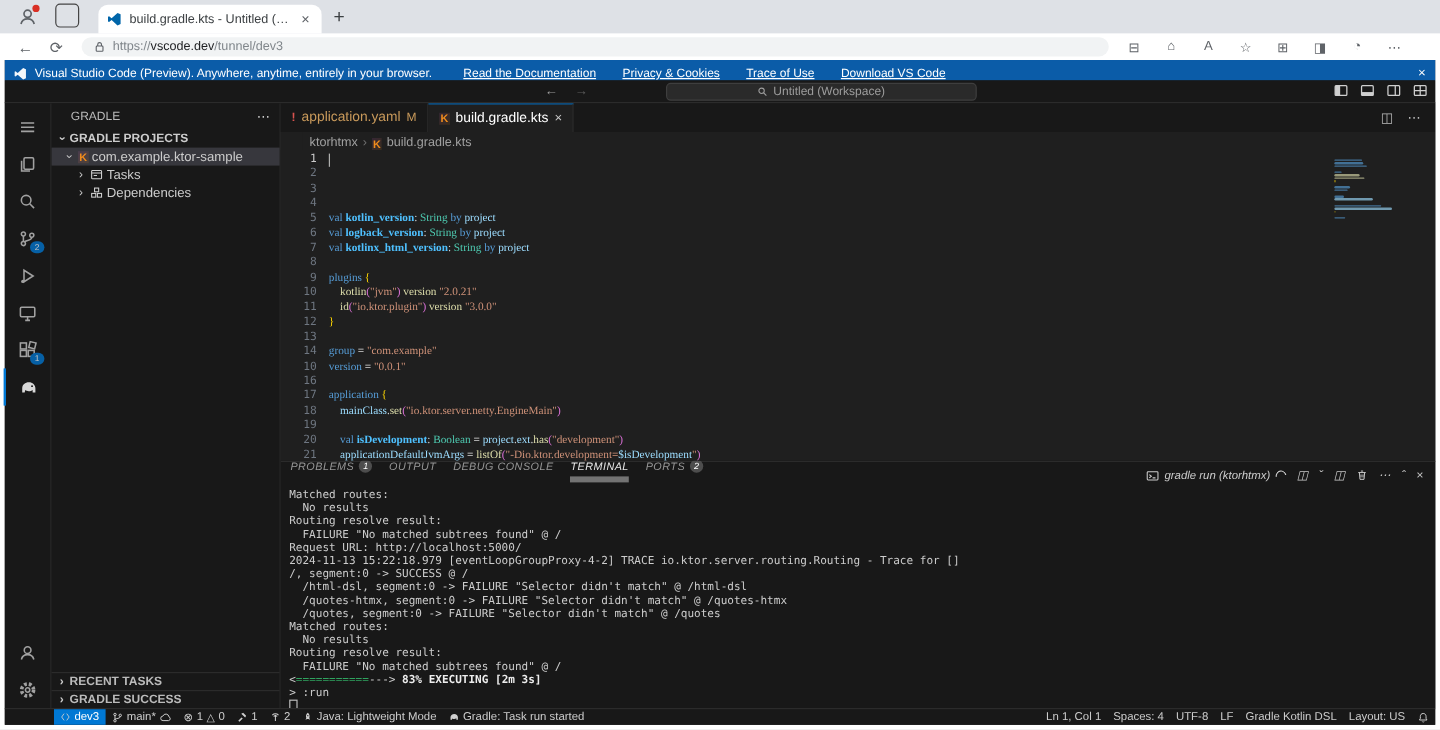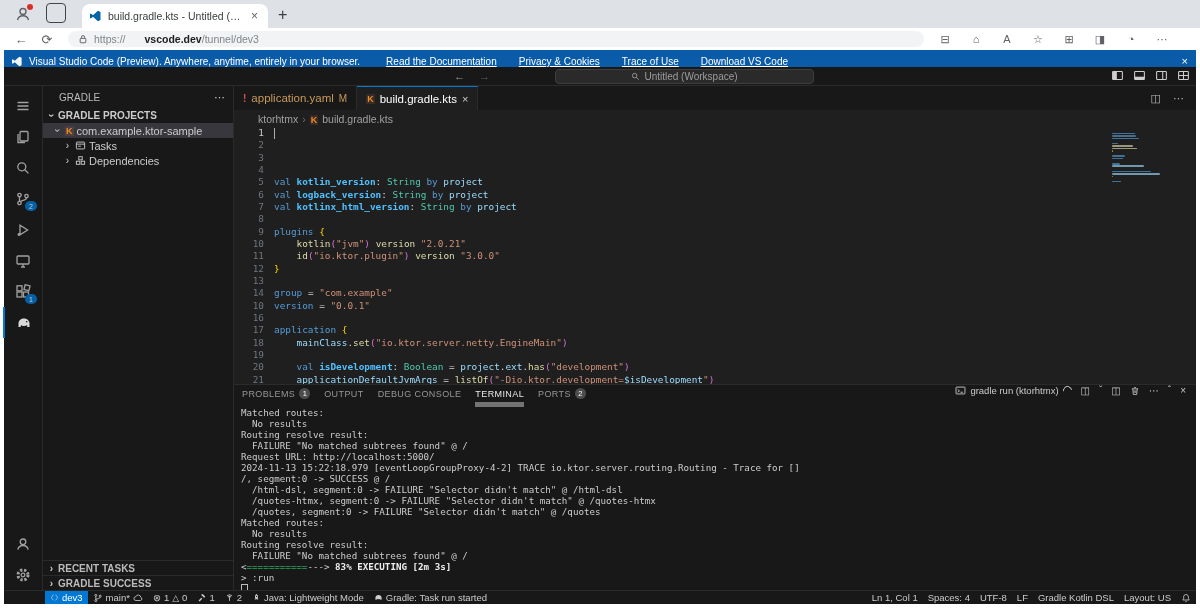--- a/index.html
+++ b/index.html
@@ -11,21 +11,21 @@
   .profile-dot{position:absolute;top:1px;right:1px;width:6px;height:6px;border-radius:50%;background:#d93025;}
   .ws-btn{width:18px;height:18px;margin:5px 8px;border:1.6px solid #444;border-radius:4px;}
   .btab{height:24px;background:#fff;border-radius:8px 8px 0 0;display:flex;align-items:center;padding:0 8px;width:170px;margin-left:8px;}
   .btab-title{font-size:10.5px;color:#3c4043;white-space:nowrap;overflow:hidden;text-overflow:ellipsis;flex:1;margin:0 6px;}
   .btab-close{color:#5f6368;font-size:12px;padding:0 2px;}
   .newtab{color:#3c4043;font-size:16px;margin:0 0 4px 10px;}
   .toolbar{position:absolute;left:0;top:28px;right:0;height:22px;background:#fff;display:flex;align-items:center;border-bottom:1px solid #e8eaed;}
   .nav-ic{color:#5f6368;font-size:13px;width:26px;text-align:center;}
   .urlpill{height:16px;background:#f1f3f4;border-radius:9px;flex:0 0 836px;margin-left:8px;display:flex;align-items:center;padding:0 10px;}
   .url{font-size:10.5px;color:#80868b;margin-left:6px;}
-  .url b{color:#202124;font-weight:bold;margin-left:19px;}
+  .url b{color:#202124;font-weight:normal;}
   .bt-icons{display:flex;align-items:center;margin-left:14px;gap:17px;}
   .bt-ic{color:#5f6368;font-size:11px;width:14px;text-align:center;}
   
   .page{position:absolute;left:0;top:50px;right:0;bottom:0;background:#fff;}
   .workbench{position:absolute;left:4px;top:0;right:4px;bottom:4px;background:#181818;display:flex;flex-direction:column;}
   .banner{height:17px;background:#0b5ca8;display:flex;align-items:flex-end;color:#fff;font-size:10px;padding:0 8px;flex:0 0 auto;}
   .banner .txt{margin:0 4px 0 6px;}
   .banner a{color:#fff;text-decoration:underline;margin-left:22px;font-size:10px;}
   .banner .bclose{margin-left:auto;font-size:11px;color:#fff;}
   .titlebar{height:18px;background:#181818;position:relative;flex:0 0 auto;border-bottom:1px solid #2b2b2b;}
@@ -64,30 +64,30 @@
   .etab .close{font-size:11px;color:#cccccc;}
   .tabbar-actions{margin-left:auto;display:flex;align-items:center;gap:12px;padding-right:12px;color:#bbbbbb;font-size:11px;}
   .breadcrumb{height:15px;display:flex;align-items:flex-end;font-size:10.5px;color:#a0a0a0;padding-left:6px;gap:4px;flex:0 0 auto;background:#1f1f1f;margin-left:18px;}
   .breadcrumb .sep{color:#6e6e6e;}
   
   .code{height:259px;position:relative;display:flex;flex:0 0 auto;background:#1f1f1f;overflow:hidden;
     font-family:"DejaVu Sans Mono",monospace;font-size:9.4px;line-height:12.33px;}
   .gutter{width:30px;text-align:right;color:#6e7681;flex:0 0 auto;padding-top:2px;}
   .gutter div{height:12.33px;}
   .gutter div.cur{color:#cccccc;}
-  .codelines{flex:1;padding:2px 0 0 10px;white-space:pre;position:relative;}
+  .codelines{flex:1;padding:2px 0 0 10px;white-space:pre;position:relative;font-family:Liberation Serif, serif;}
   .codelines div{height:12.33px;}
   .caret{position:absolute;left:10px;top:3px;width:1px;height:11px;background:#aeafad;}
   .s-kw{color:#569cd6}.s-var{color:#4fc1ff;font-weight:bold}.s-type{color:#4ec9b0}.s-fn{color:#dcdcaa}
   .s-str{color:#ce9178}.s-prop{color:#9cdcfe}.s-def{color:#d4d4d4}.s-b1{color:#ffd700}.s-b2{color:#da70d6}.s-interp{color:#9cdcfe}
   .minimap{position:absolute;right:32px;top:5px;width:52px;}
   .minimap div{height:1.6px;margin-bottom:.95px;border-radius:1px;}
   
   .panel{flex:1;background:#181818;border-top:1px solid #2b2b2b;display:flex;flex-direction:column;min-height:0;}
-  .panel-head{height:17px;display:flex;align-items:flex-start;flex:0 0 auto;padding-left:8px;}
+  .panel-head{height:17px;display:flex;align-items:flex-end;flex:0 0 auto;padding-left:8px;font-style:italic;}
   .ptab{font-size:9px;letter-spacing:.4px;color:#969696;margin-right:14px;display:flex;align-items:center;gap:4px;height:17px;}
   .ptab.active{color:#e7e7e7;border-bottom:5px solid #737373;}
   .pbadge{background:#4d4d4d;color:#fff;border-radius:50%;width:11px;height:11px;font-size:7.5px;display:flex;align-items:center;justify-content:center;letter-spacing:0;}
   .panel-actions{margin-left:auto;display:flex;align-items:center;gap:9px;padding-right:10px;color:#cccccc;}
   .term-label{font-size:9.5px;color:#cccccc;display:flex;align-items:center;gap:4px;}
   .spinner{width:7px;height:7px;border-radius:50%;border:1.4px solid transparent;border-top-color:#ccc;border-left-color:#ccc;transform:rotate(35deg);}
   .pact{font-size:10px;color:#c5c5c5;}
   .term{flex:1;font-family:"DejaVu Sans Mono",monospace;font-size:9.2px;line-height:11px;color:#cccccc;padding:5px 0 0 7px;white-space:pre;overflow:hidden;}
   .term .g{color:#2fa35f;} .term .b{color:#ededed;font-weight:bold;}
   .tcursor{display:inline-block;width:5px;height:9px;border:1px solid #bbbbbb;vertical-align:middle;}

